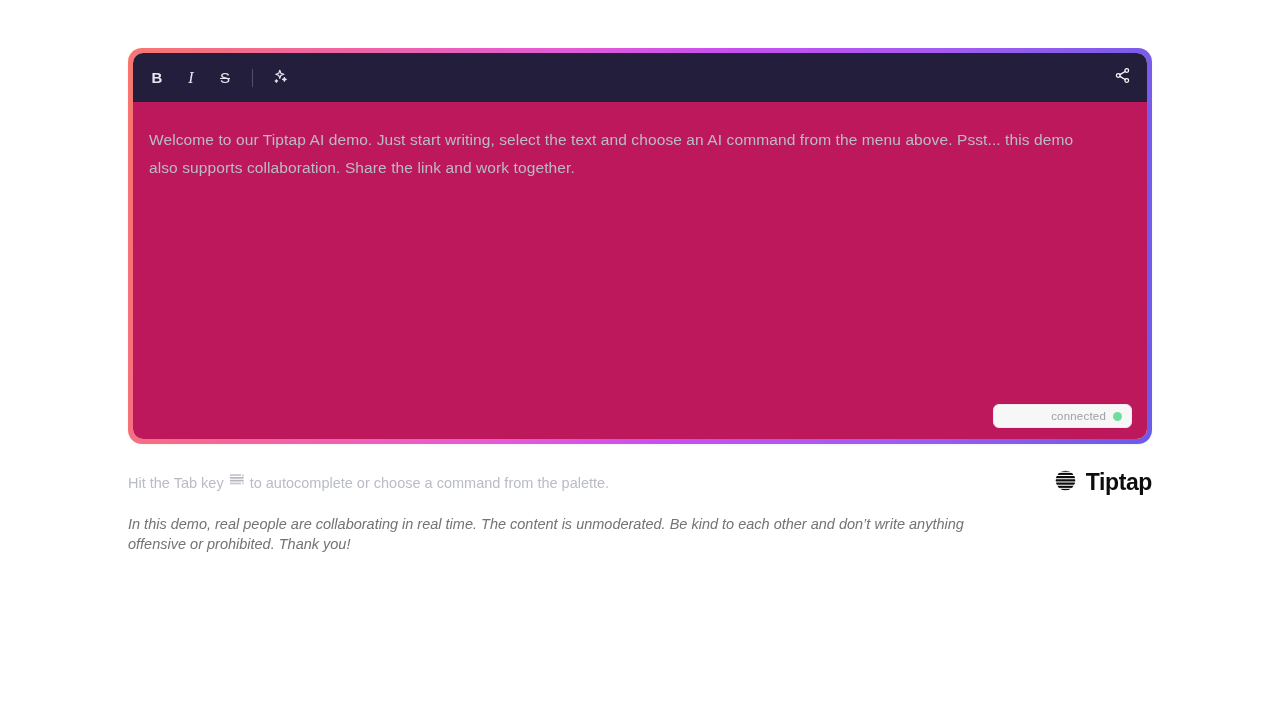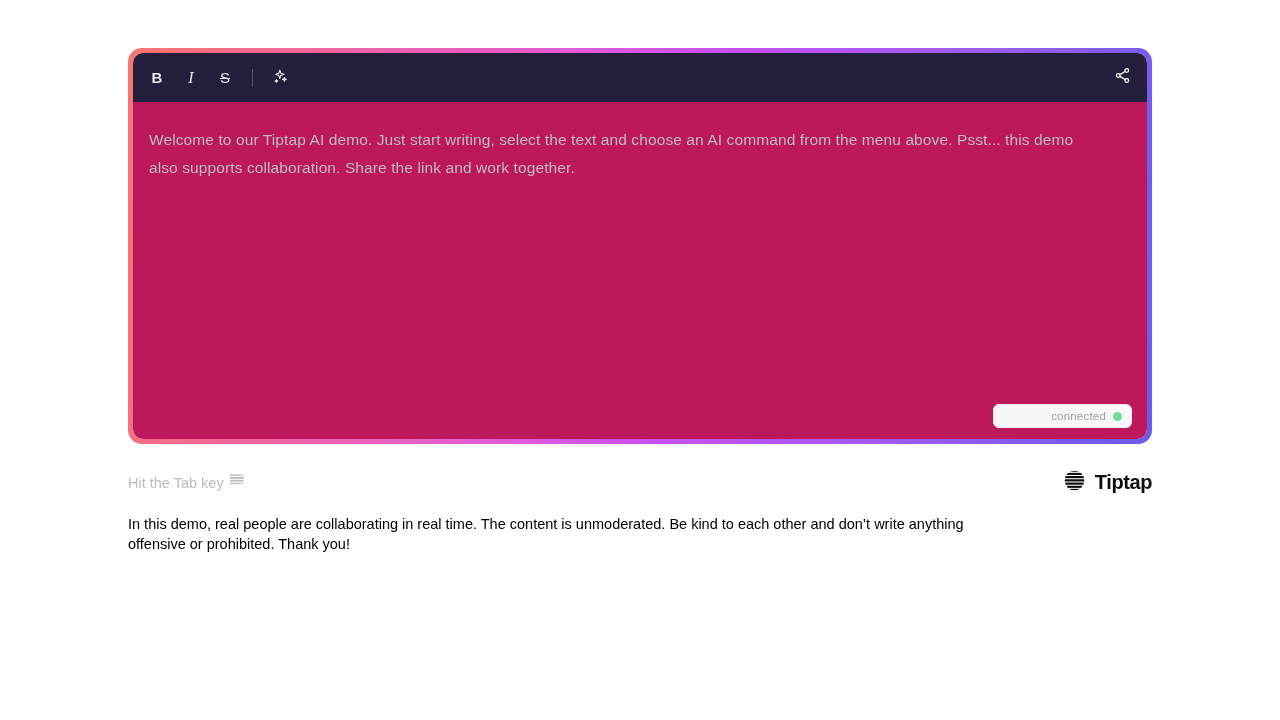--- a/index.html
+++ b/index.html
@@ -176,36 +176,37 @@
     vertical-align: middle;
   }
 
   .brand {
     display: flex;
     align-items: center;
     gap: 9px;
   }
 
   .brand-name {
-    font-size: 20px;
+    font-size: 23px;
     font-weight: 700;
     color: #0d0d0d;
     letter-spacing: -0.4px;
     font-family: "Liberation Sans", sans-serif;
   }
 
   .disclaimer {
     position: absolute;
     left: 128px;
     top: 514px;
     width: 890px;
     font-size: 14.5px;
     line-height: 20px;
-    color: #000000;
-    font-family: "Liberation Sans", sans-serif;
+    color: #737373;
+    font-family: "Liberation Sans", sans-serif;
+    font-style: italic;
   }
 </style>
 </head>
 <body>
 
 <div class="page">
 
   <div class="editor-shell">
     <div class="editor-inner">
 
@@ -262,20 +263,21 @@
       <span class="tab-key-icon">
         <svg width="16" height="16" viewBox="0 0 16 16" fill="none">
           <rect x="1" y="2.2" width="11" height="1.7" fill="#c3c6cd"></rect>
           <rect x="1" y="5.0" width="13.6" height="1.7" fill="#b4b7bf"></rect>
           <rect x="1" y="7.8" width="13.6" height="1.7" fill="#b4b7bf"></rect>
           <rect x="1" y="10.6" width="11" height="1.7" fill="#c3c6cd"></rect>
           <rect x="13.2" y="2.2" width="1.4" height="2.1" fill="#c3c6cd"></rect>
           <rect x="13.2" y="10.4" width="1.4" height="1.9" fill="#c3c6cd"></rect>
         </svg>
       </span>
+      <span>to autocomplete or choose a command from the palette.</span>
     </div>
 
     <div class="brand">
       <span>
         <svg width="23" height="23" viewBox="0 0 24 24">
           <defs>
             <clipPath id="logoCircle">
                 <circle cx="12" cy="12" r="10.2"></circle>
               </clipPath>
           </defs>

